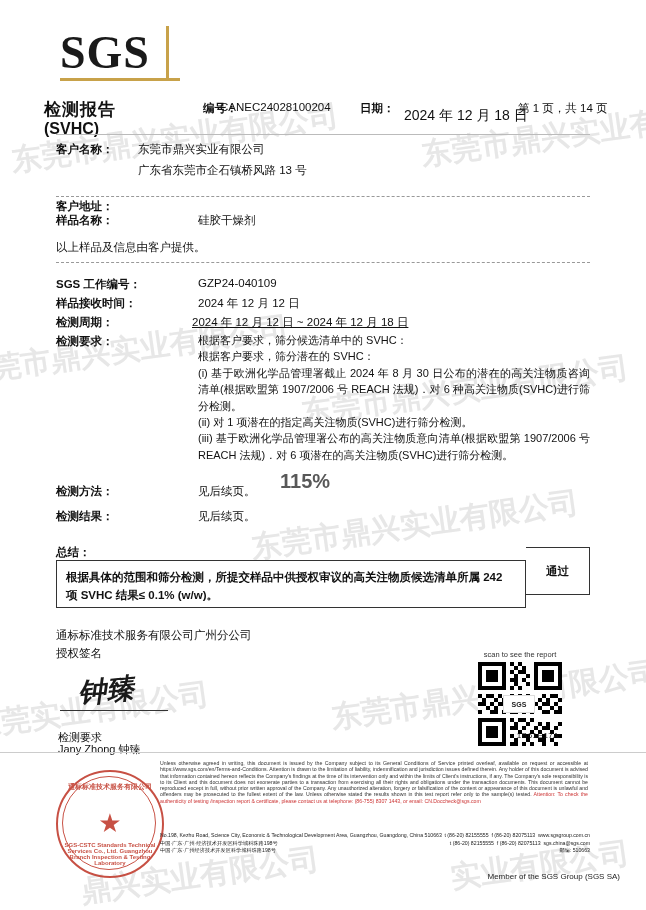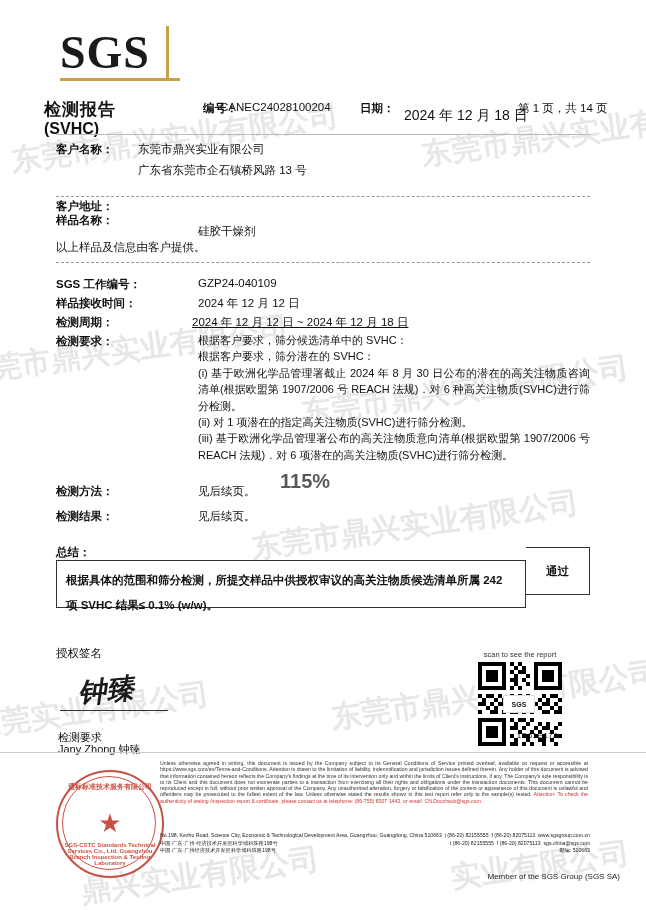--- a/index.html
+++ b/index.html
@@ -83,21 +83,21 @@
   }
   .req-text p{margin:0;}
 
   
   .sum-label{position:absolute;left:56px;top:545px;font-size:11.5px;font-weight:bold;}
   .sum-box{
     position:absolute;left:56px;top:560px;width:470px;height:48px;
     border:1px solid #333;
     box-sizing:border-box;
     padding:7px 9px;
-    font-size:11.5px;line-height:25px;font-weight:bold;
+    font-size:11.5px;line-height:18px;font-weight:bold;
   }
   .sum-pass{
     position:absolute;left:526px;top:547px;width:64px;height:48px;
     border:1px solid #333;border-left:none;
     box-sizing:border-box;
     display:flex;align-items:center;justify-content:center;
     font-size:11.5px;font-weight:bold;
   }
 
   .org{position:absolute;left:56px;top:628px;font-size:11.5px;}
@@ -211,21 +211,21 @@
   <div class="solid-line" style="top:134px;"></div>
 
   <div class="row lbl" style="left:56px;top:142px;">客户名称：</div>
   <div class="row" style="left:138px;top:142px;">东莞市鼎兴实业有限公司</div>
   <div class="row lbl" style="left:56px;top:163px;margin-top:36px;">客户地址：</div>
   <div class="row" style="left:138px;top:163px;">广东省东莞市企石镇桥风路 13 号</div>
 
   <div class="dash-line" style="top:196px;"></div>
 
   <div class="row lbl" style="left:56px;top:213px;">样品名称：</div>
-  <div class="row" style="left:198px;top:213px;margin-top:11px;">硅胶干燥剂</div>
+  <div class="row" style="left:198px;top:213px;">硅胶干燥剂</div>
   <div class="row" style="left:56px;top:240px;">以上样品及信息由客户提供。</div>
 
   <div class="dash-line" style="top:262px;"></div>
 
   <div class="row lbl" style="left:56px;top:277px;text-align:right;">SGS 工作编号：</div>
   <div class="row" style="left:198px;top:277px;">GZP24-040109</div>
 
   <div class="row lbl" style="left:56px;top:296px;">样品接收时间：</div>
   <div class="row" style="left:198px;top:296px;">2024 年 12 月 12 日</div>
 
@@ -247,20 +247,21 @@
 
   <div class="row lbl" style="left:56px;top:509px;">检测结果：</div>
   <div class="row" style="left:198px;top:509px;">见后续页。</div>
 
   <div class="pct-stamp">115%</div>
 
   <div class="sum-label">总结：</div>
   <div class="sum-box">根据具体的范围和筛分检测，所提交样品中供授权审议的高关注物质候选清单所属 242 项 SVHC 结果≤ 0.1% (w/w)。</div>
   <div class="sum-pass">通过</div>
 
+  <div class="org">通标标准技术服务有限公司广州分公司</div>
   <div class="auth">授权签名</div>
   <div class="sign-script">钟臻</div>
   <div class="sign-underline"></div>
   <div class="sign-name">Jany Zhong 钟臻</div>
   <div class="sign-role">检测要求</div>
 
   <div class="qr-caption">scan to see the report</div>
   <div class="qr">
     <svg width="84" height="84" viewBox="0 0 21 21" shape-rendering="crispEdges">
       <rect width="21" height="21" fill="#fff"></rect>

